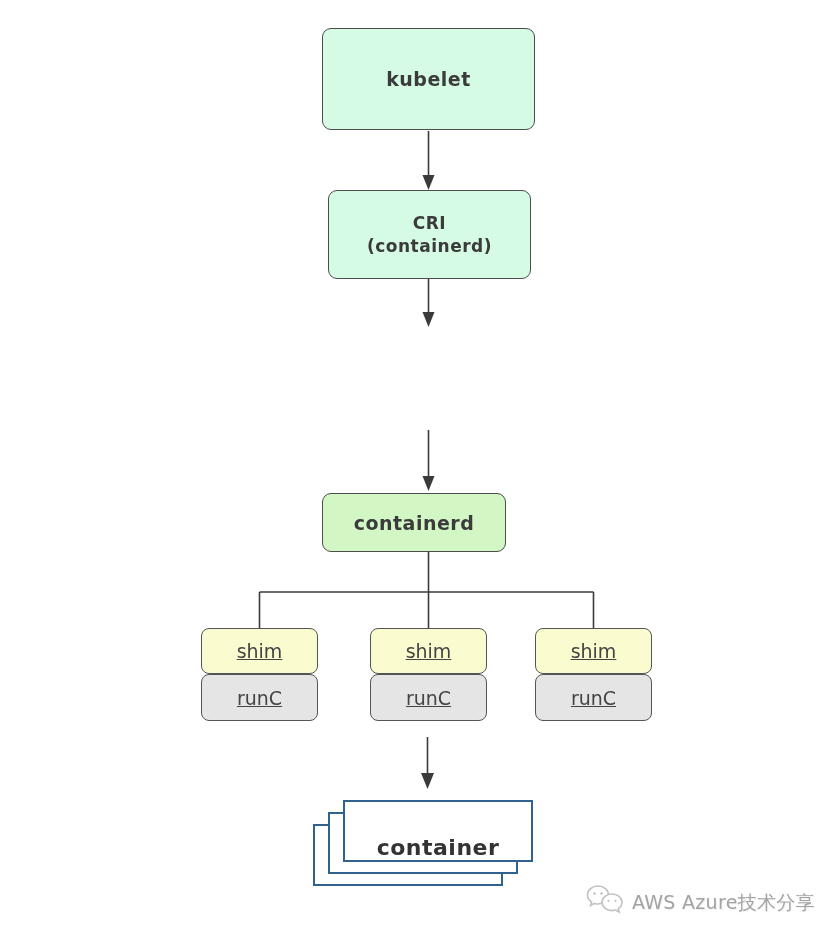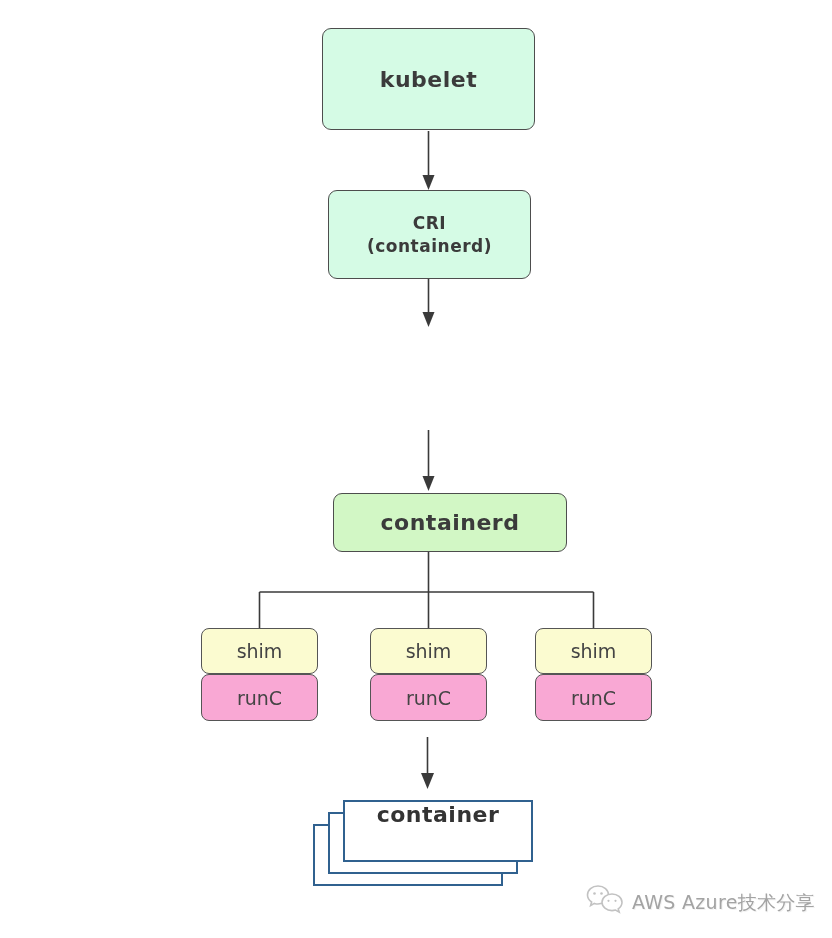--- a/index.html
+++ b/index.html
@@ -25,61 +25,62 @@
     position: absolute;
     display: flex;
     flex-direction: column;
     align-items: center;
     justify-content: center;
     box-sizing: border-box;
     border: 1.6px solid #4d4d4d;
     border-radius: 9px;
     color: #3b3b3b;
     font-weight: bold;
-    font-size: 22px;
+    font-size: 19px;
     letter-spacing: 0.5px;
     text-align: center;
   }
   .node-kubelet    { left: 322px; top: 28px;  width: 213px; height: 102px; background: #d5fbe5; }
   .node-cri        { left: 328px; top: 190px; width: 203px; height: 89px;  background: #d5fbe5; font-size: 17px; line-height: 23px; }
   .node-dockerd    { left: 322px; top: 328px; width: 213px; height: 102px; background: #c9fcfe; }
-  .node-containerd { left: 333px; top: 493px; width: 234px; height: 59px;  background: #d2f7c5; justify-content: center; }
+  .node-containerd { left: 322px; top: 493px; width: 184px; height: 59px;  background: #d2f7c5; justify-content: center; }
 
   .mini {
     position: absolute;
     box-sizing: border-box;
     width: 117px;
     border: 1.4px solid #555555;
     border-radius: 8px;
     display: flex;
     align-items: center;
     justify-content: center;
     font-size: 19px;
     font-weight: normal;
     color: #444444;
+    text-decoration: underline;
   }
   .shim { height: 46px; background: #fbfbd0; }
-  .runc { height: 47px; background: #f9a8d4; text-align: right; }
+  .runc { height: 47px; background: #e5e5e5; text-align: right; }
   .stack1 .shim { left: 201px; top: 628px; } .stack1 .runc { left: 201px; top: 674px; }
   .stack2 .shim { left: 370px; top: 628px; } .stack2 .runc { left: 370px; top: 674px; }
   .stack3 .shim { left: 535px; top: 628px; } .stack3 .runc { left: 535px; top: 674px; }
 
   .cbox {
     position: absolute;
     box-sizing: border-box;
     width: 190px;
     height: 62px;
     background: #ffffff;
     border: 2px solid #30618f;
   }
   .cbox-back   { left: 313px; top: 824px; }
   .cbox-middle { left: 328px; top: 812px; }
   .cbox-front  {
     left: 343px; top: 800px;
-    display: flex; align-items: flex-start; justify-content: center;
+    display: flex; align-items: flex-end; justify-content: center;
     font-weight: bold; font-size: 22px; color: #333333;
     letter-spacing: 0.5px;
   }
 
   .watermark {
     position: absolute;
     left: 584px; top: 882px;
     display: flex;
     align-items: center;
     gap: 6px;

